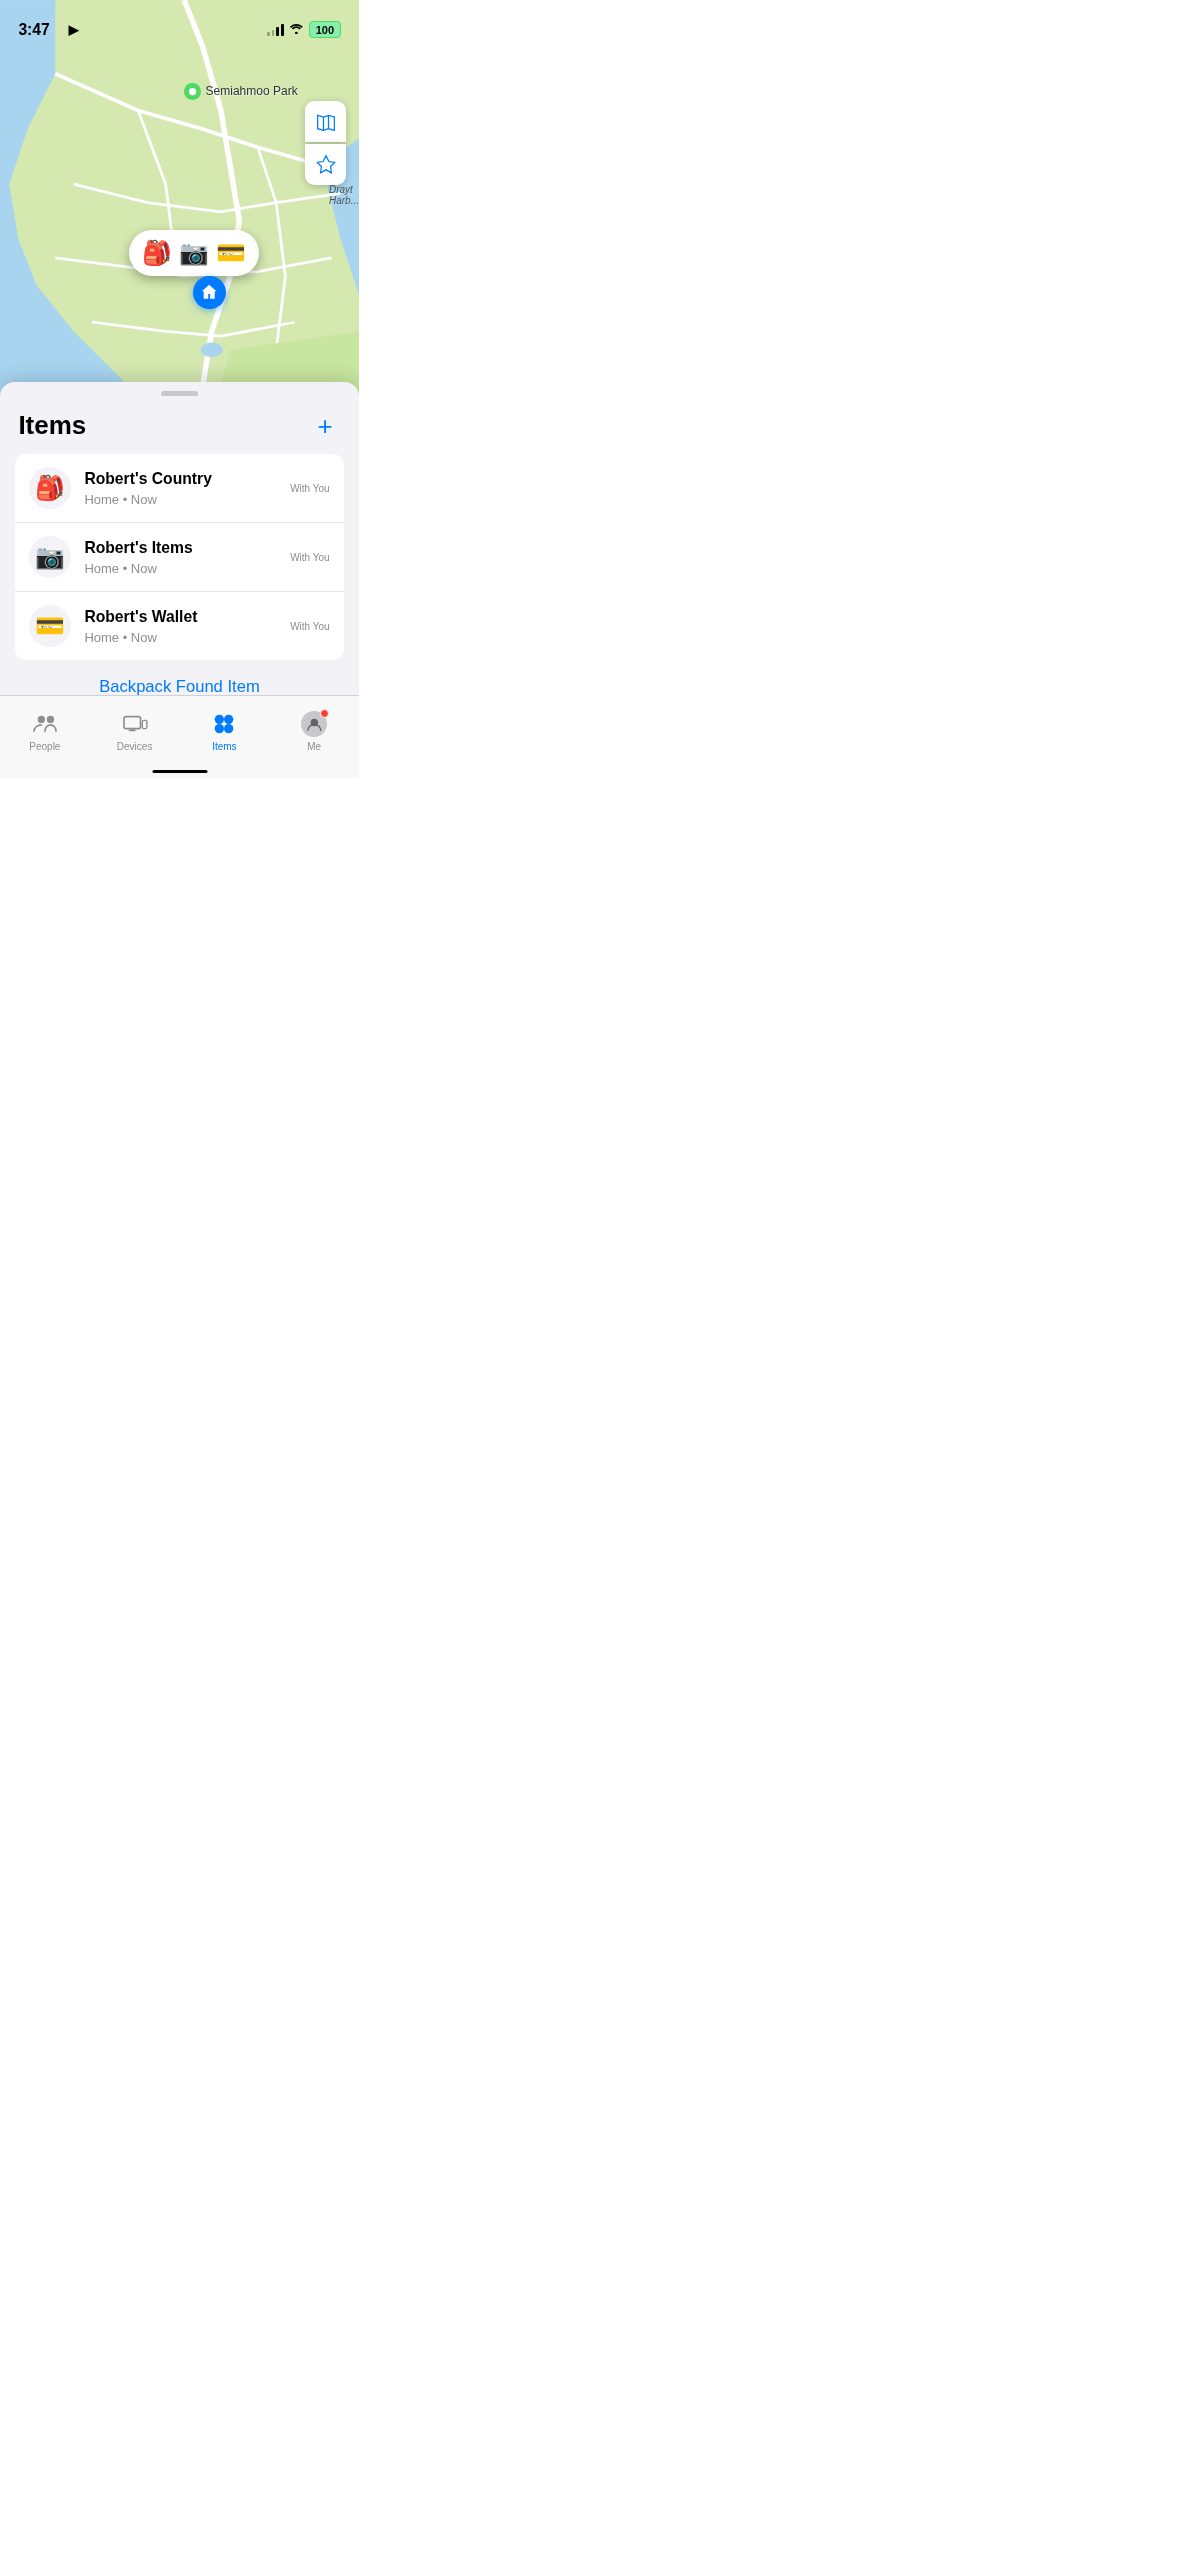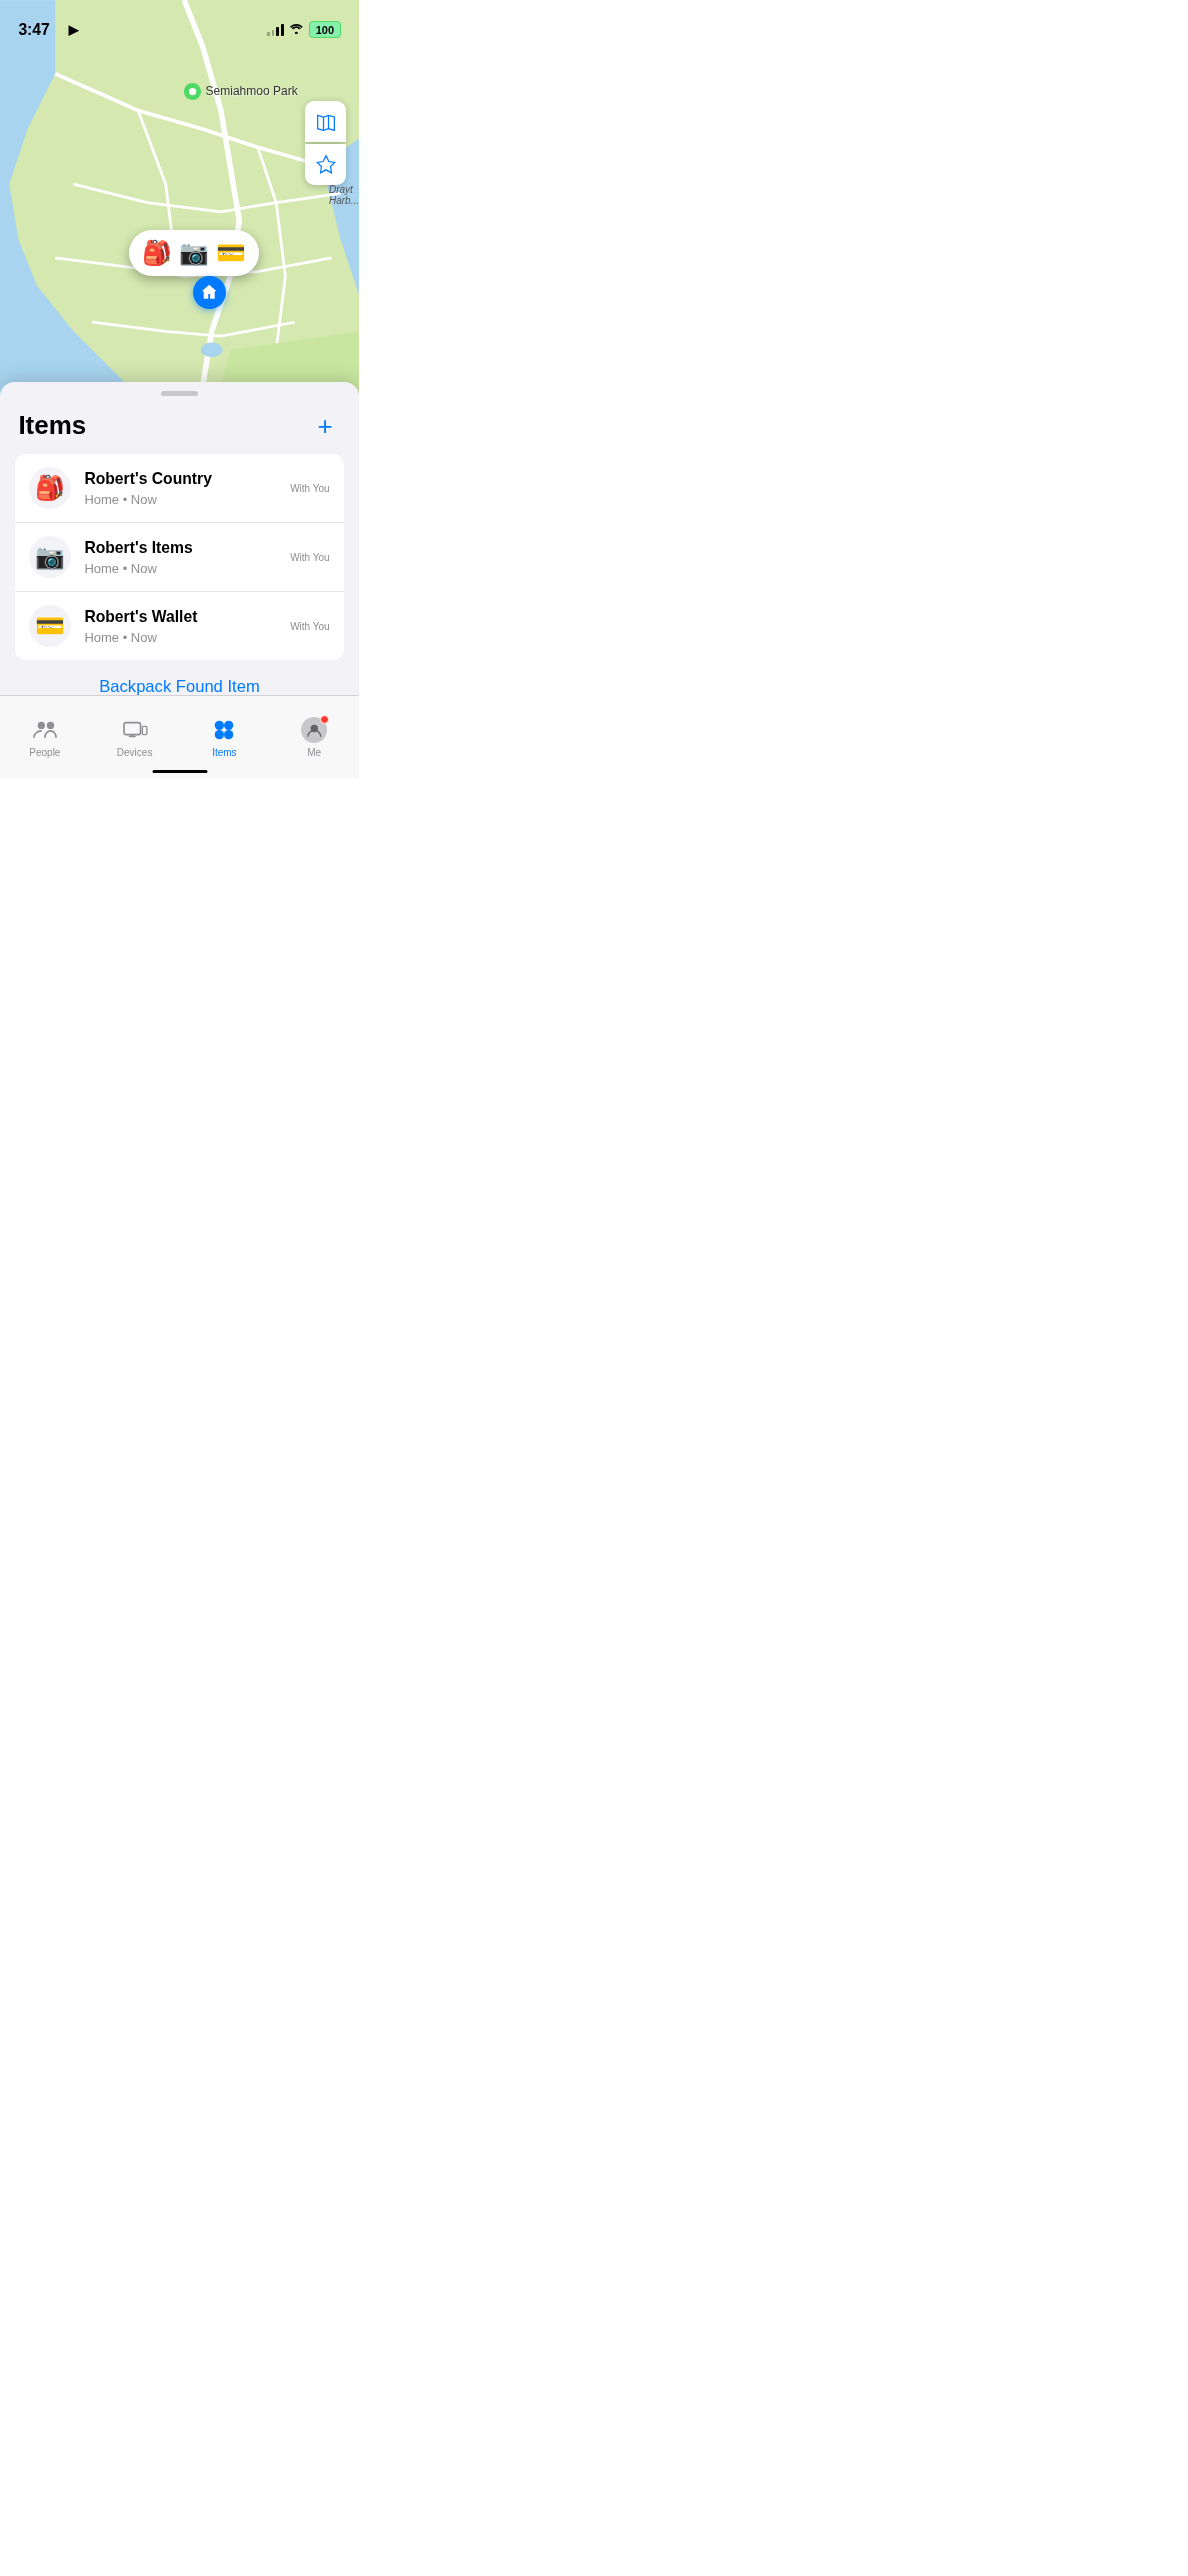--- a/index.html
+++ b/index.html
@@ -373,21 +373,21 @@
       position: absolute;
       bottom: 0;
       left: 0;
       right: 0;
       height: 83px;
       background: rgba(248, 248, 248, 0.95);
       border-top: 0.5px solid #d0d0d5;
       display: flex;
       align-items: flex-start;
       justify-content: space-around;
-      padding-top: 21px;
+      padding-top: 15px;
       z-index: 100;
     }
 
     .tab-item {
       display: flex;
       flex-direction: column;
       align-items: center;
       gap: 3.7px;
       cursor: pointer;
       min-width: 64px;

